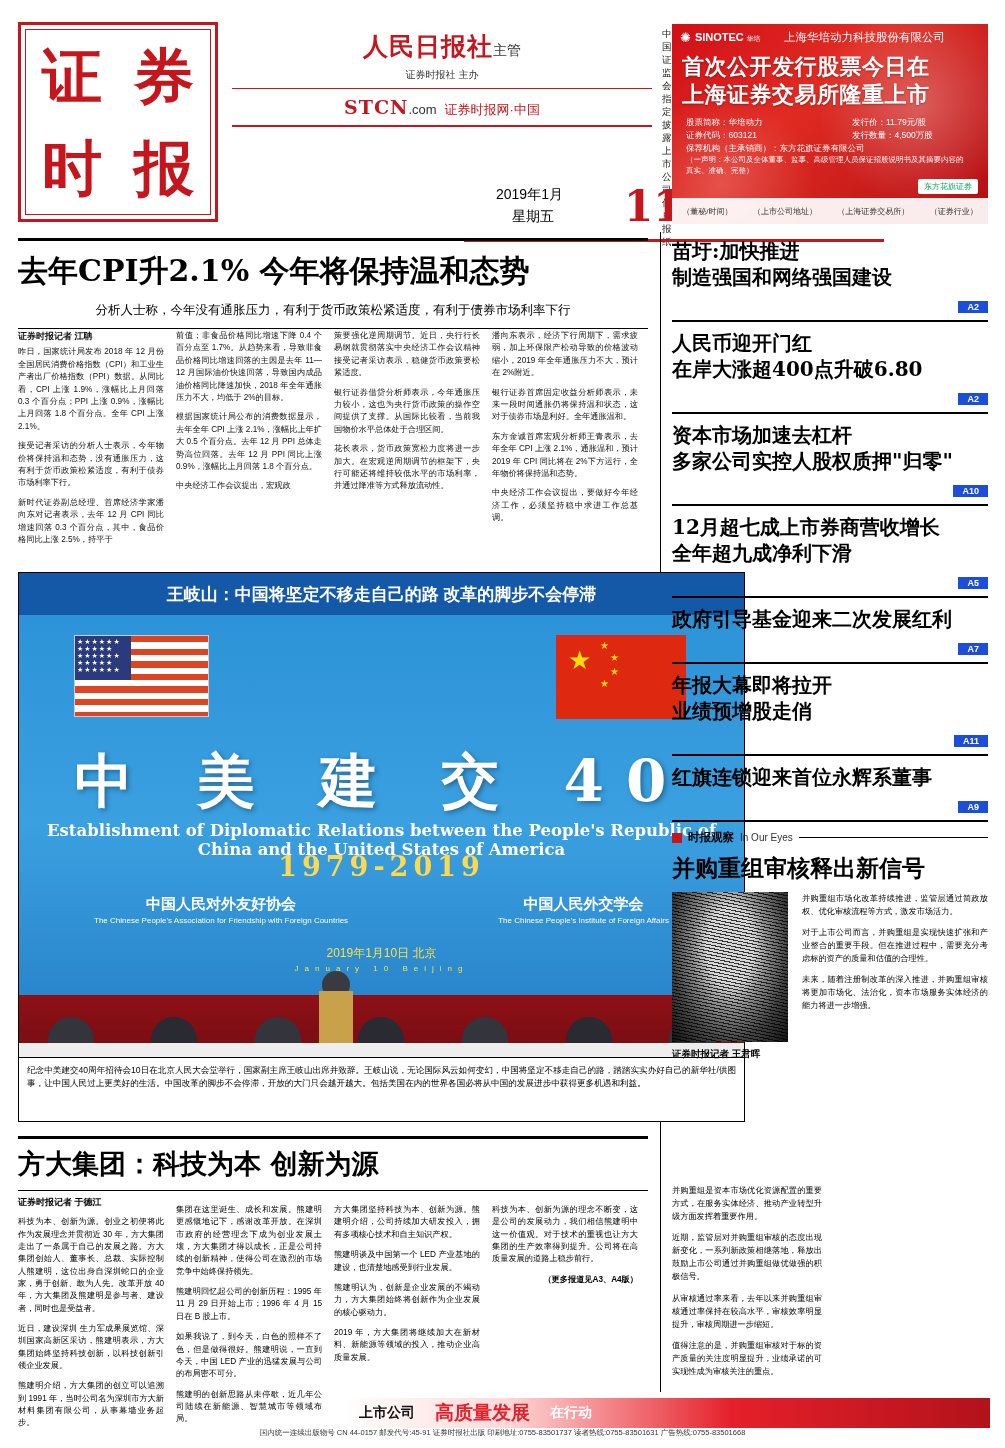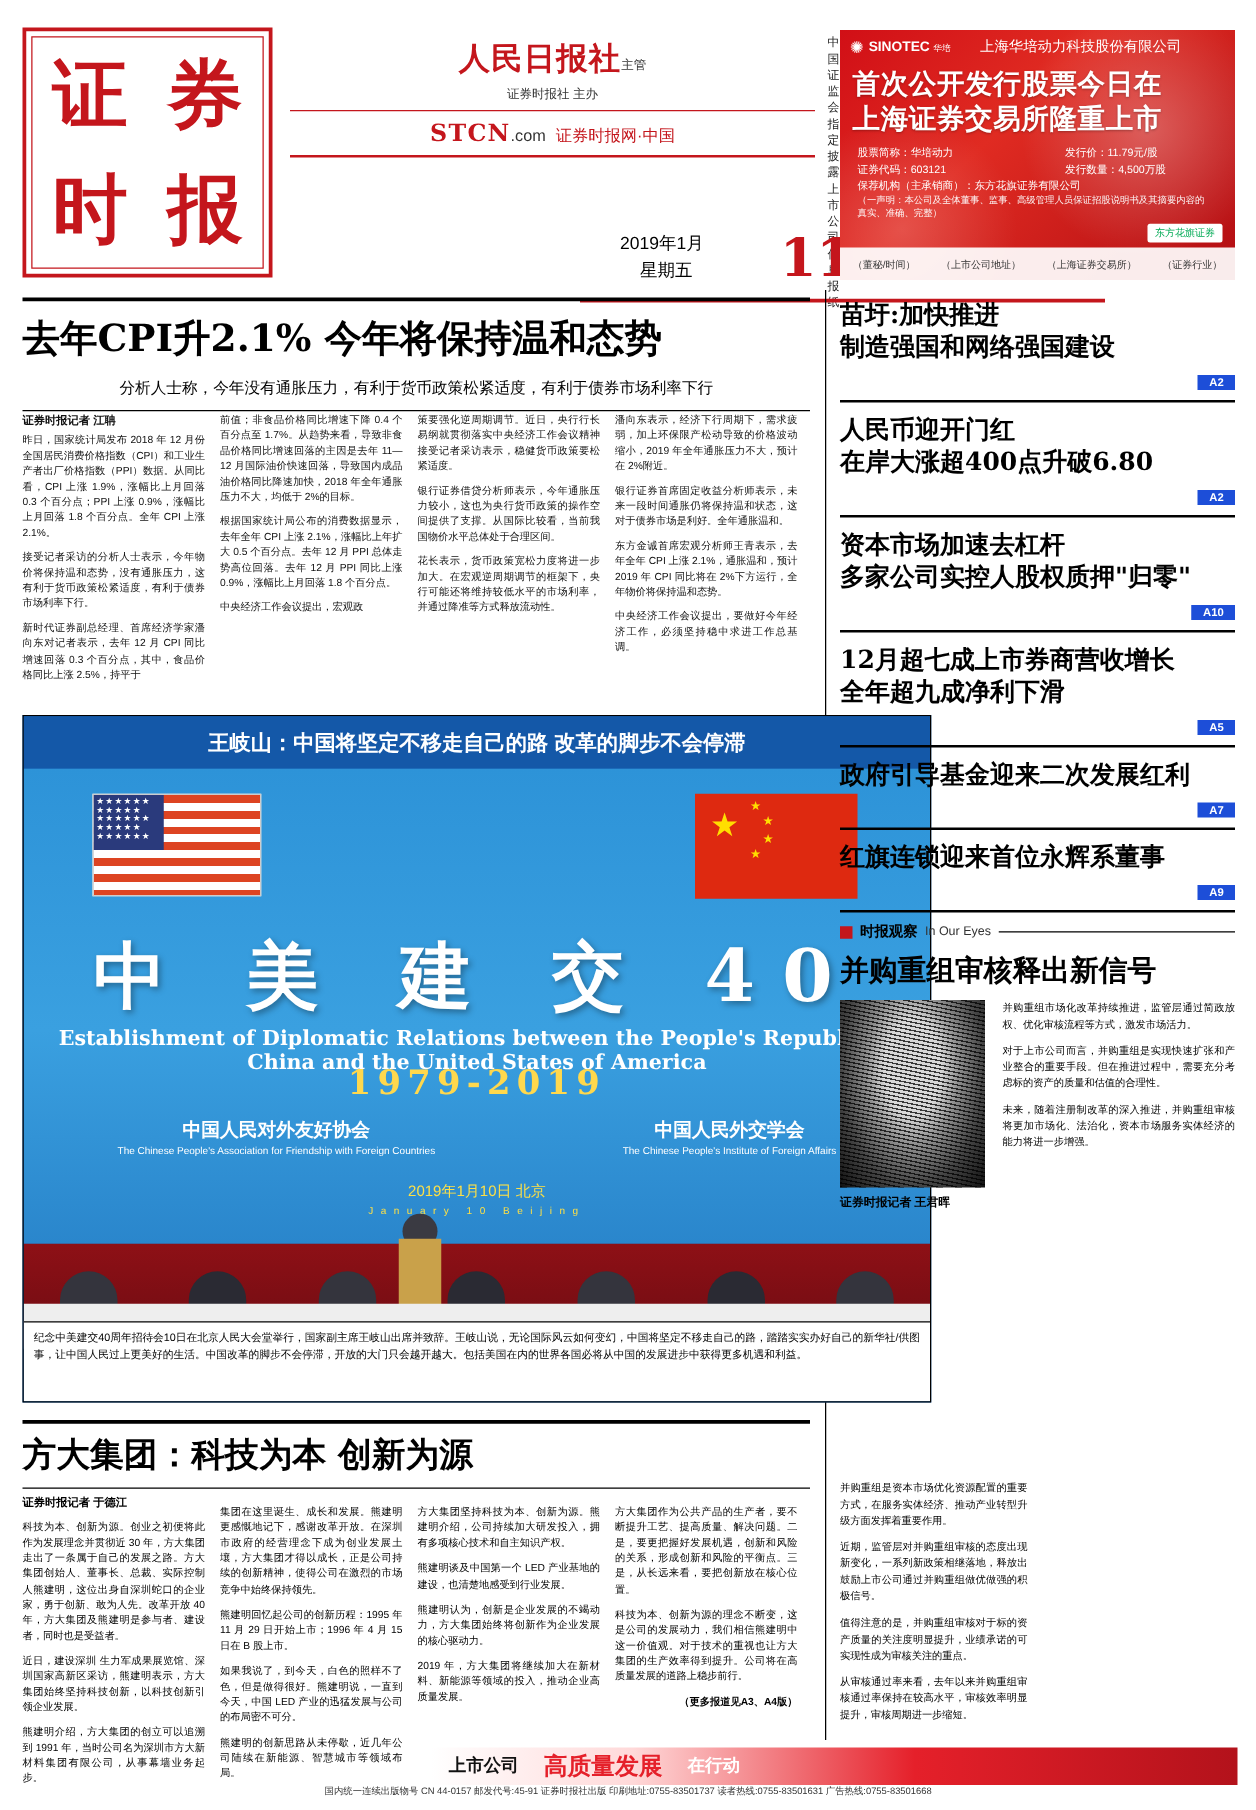--- a/index.html
+++ b/index.html
@@ -19,21 +19,21 @@
   .logo-box {
     position:absolute; left:18px; top:22px; width:200px; height:200px;
     border:3px solid #c4161c; padding:4px;
   }
   .logo-inner { width:100%; height:100%; border:1px solid #c4161c; display:grid; grid-template-columns:1fr 1fr; grid-template-rows:1fr 1fr; }
   .logo-cell { display:flex; align-items:center; justify-content:center; color:#c4161c; font-family:"DejaVu Serif", serif; font-weight:bold; font-size:60px; line-height:1; }
 
   .mh-center { position:absolute; left:232px; top:30px; width:420px; }
   .mh-rmrb { text-align:center; }
   .mh-rmrb .big { color:#c4161c; font-family:"DejaVu Serif", serif; font-weight:bold; font-size:25px; letter-spacing:1px; }
-  .mh-rmrb .sub { font-size:10px; color:#333; margin-left:0; }
+  .mh-rmrb .sub { font-size:14px; color:#333; margin-left:0; }
   .mh-line2 { text-align:center; font-size:10px; color:#333; margin-top:5px; }
   .mh-rule { border-top:1px solid #c4161c; margin:6px 0 4px 0; }
   .mh-stcn { text-align:center; padding:3px 0 4px 0; }
   .mh-stcn .stcn { color:#c4161c; font-weight:bold; font-size:19px; font-family:"DejaVu Serif", serif; letter-spacing:1px;margin-top:32px; }
   .mh-stcn .dotcom { color:#333; font-size:13px; }
   .mh-stcn .site { color:#c4161c; font-size:13px; margin-left:8px; }
   .mh-rule2 { border-top:2px solid #c4161c; margin-top:2px; }
   .mh-right-note { position:absolute; left:430px; top:-2px; font-size:9.5px; color:#222; }
 
   .mh-date { position:absolute; left:232px; top:150px; width:420px; height:62px; border-bottom:3px solid #c4161c; }
@@ -320,21 +320,20 @@
       <p>如果我说了，到今天，白色的照样不了色，但是做得很好。熊建明说，一直到今天，中国 LED 产业的迅猛发展与公司的布局密不可分。</p>
       <p>熊建明的创新思路从未停歇，近几年公司陆续在新能源、智慧城市等领域布局。</p>
     </div>
     <div class="lowcol">
       <p>方大集团坚持科技为本、创新为源。熊建明介绍，公司持续加大研发投入，拥有多项核心技术和自主知识产权。</p>
       <p>熊建明谈及中国第一个 LED 产业基地的建设，也清楚地感受到行业发展。</p>
       <p>熊建明认为，创新是企业发展的不竭动力，方大集团始终将创新作为企业发展的核心驱动力。</p>
       <p>2019 年，方大集团将继续加大在新材料、新能源等领域的投入，推动企业高质量发展。</p>
     </div>
     <div class="lowcol">
-      <p>方大集团作为公共产品的生产者，要不断提升工艺、提高质量、解决问题。二是，要更把握好发展机遇，创新和风险的关系，形成创新和风险的平衡点。三是，从长远来看，要把创新放在核心位置。</p>
       <p>科技为本、创新为源的理念不断变，这是公司的发展动力，我们相信熊建明中这一价值观。对于技术的重视也让方大集团的生产效率得到提升。公司将在高质量发展的道路上稳步前行。</p>
       <p class="more">（更多报道见A3、A4版）</p>
     </div>
   </div>
 
   <div class="right">
     <div class="ritem">
       <div class="rhead">苗圩:加快推进</div>
       <div class="rhead">制造强国和网络强国建设</div>
       <div class="tagwrap"><span class="tag">A2</span></div>
@@ -350,20 +349,25 @@
       <div class="tagwrap"><span class="tag">A10</span></div>
     </div>
     <div class="ritem">
       <div class="rhead">12月超七成上市券商营收增长</div>
       <div class="rhead">全年超九成净利下滑</div>
       <div class="tagwrap"><span class="tag">A5</span></div>
     </div>
     <div class="ritem">
       <div class="rhead">政府引导基金迎来二次发展红利</div>
       <div class="tagwrap"><span class="tag">A7</span></div>
+    </div>
+    <div class="ritem">
+      <div class="rhead">年报大幕即将拉开</div>
+      <div class="rhead">业绩预增股走俏</div>
+      <div class="tagwrap"><span class="tag">A11</span></div>
     </div>
     <div class="ritem">
       <div class="rhead">红旗连锁迎来首位永辉系董事</div>
       <div class="tagwrap"><span class="tag">A9</span></div>
     </div>
 
     <div class="eyes-bar">
       <span class="eyes-sq"></span>
       <span class="eyes-t">时报观察</span>
       <span class="eyes-en">In Our Eyes</span>
@@ -379,22 +383,22 @@
         <p>并购重组市场化改革持续推进，监管层通过简政放权、优化审核流程等方式，激发市场活力。</p>
         <p>对于上市公司而言，并购重组是实现快速扩张和产业整合的重要手段。但在推进过程中，需要充分考虑标的资产的质量和估值的合理性。</p>
         <p>未来，随着注册制改革的深入推进，并购重组审核将更加市场化、法治化，资本市场服务实体经济的能力将进一步增强。</p>
       </div>
     </div>
   </div>
 
   <div class="eyes-col2">
     <p>并购重组是资本市场优化资源配置的重要方式，在服务实体经济、推动产业转型升级方面发挥着重要作用。</p>
     <p>近期，监管层对并购重组审核的态度出现新变化，一系列新政策相继落地，释放出鼓励上市公司通过并购重组做优做强的积极信号。</p>
+    <p>从审核通过率来看，去年以来并购重组审核通过率保持在较高水平，审核效率明显提升，审核周期进一步缩短。</p>
     <p>值得注意的是，并购重组审核对于标的资产质量的关注度明显提升，业绩承诺的可实现性成为审核关注的重点。</p>
-    <p>从审核通过率来看，去年以来并购重组审核通过率保持在较高水平，审核效率明显提升，审核周期进一步缩短。</p>
   </div>
 
   <div class="botad">
     <span class="b1">上市公司</span>
     <span class="b2">高质量发展</span>
     <span class="b3">在行动</span>
   </div>
 
   <div class="footer-line">国内统一连续出版物号 CN 44-0157    邮发代号:45-91    证券时报社出版    印刷地址:0755-83501737    读者热线:0755-83501631    广告热线:0755-83501668</div>
 

